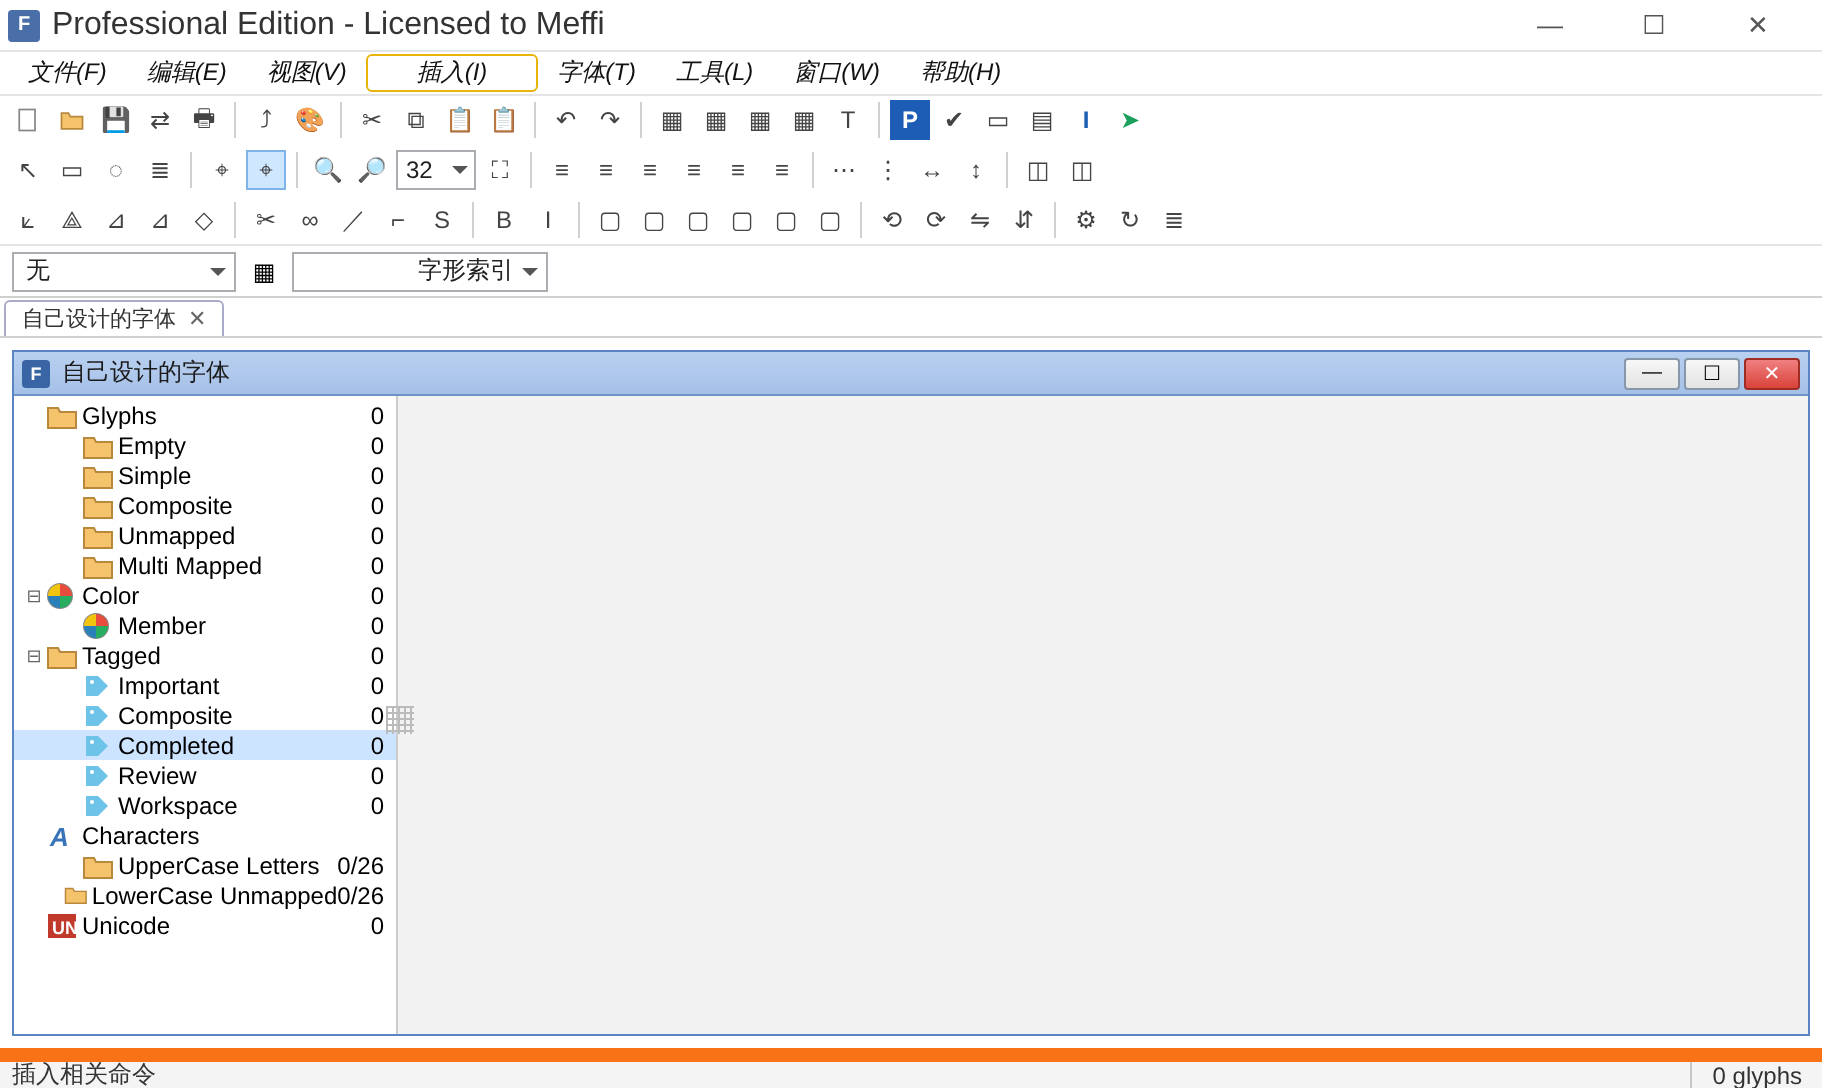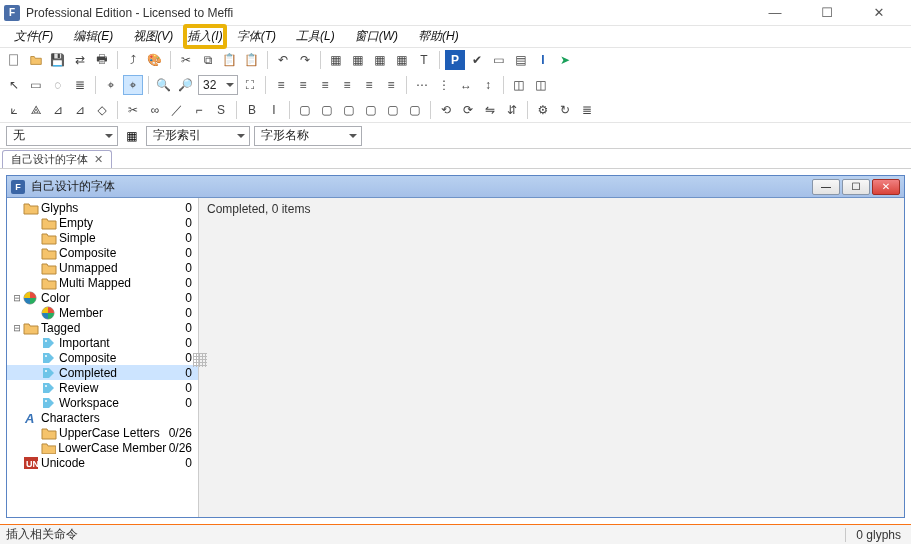--- a/index.html
+++ b/index.html
@@ -23,21 +23,21 @@
     padding: 0 4px;
   }
   .outer-titlebar .app-icon {
     width: 16px; height: 16px;
     background: #4a6ea8;
     border-radius: 2px;
     margin-right: 6px;
     display:inline-flex; align-items:center; justify-content:center;
     color:#fff; font-size:10px; font-weight:bold;
   }
-  .outer-titlebar .title { flex: 1; color: #333; font-size: 12px; }
+  .outer-titlebar .title { flex: 1; color: #333; font-size: 16px; }
   .outer-titlebar .win-controls { display: flex; gap: 12px; padding-right: 8px; }
   .outer-titlebar .win-btn {
     width: 40px; height: 20px; display:flex; align-items:center; justify-content:center;
     color: #555; cursor: pointer; font-size: 13px;
   }
 
   
   .menubar {
     height: 22px;
     display: flex;
@@ -45,23 +45,23 @@
     padding: 0 4px;
     border-bottom: 1px solid #e5e5e5;
     font-style: italic;
   }
   .menubar .menu-item {
     padding: 2px 10px;
     cursor: pointer;
     color: #111;
   }
   .menubar .menu-item.highlighted {
-    border: 4px solid #eab308;
+    border: 1px solid #eab308;
     border-radius: 3px;
-    padding: 0 0;
+    padding: 0 24px;
   }
 
   
   .toolbar-area { border-bottom: 1px solid #e5e5e5; }
   .toolbar-row {
     height: 24px;
     display: flex;
     align-items: center;
     padding: 1px 4px;
     gap: 2px;
@@ -110,21 +110,21 @@
     height: 20px;
     border: 1px solid #abadb3;
     background: #fff;
     display: inline-flex;
     align-items: center;
     padding: 0 16px 0 6px;
     position: relative;
     color: #222;
   }
   .filter-combo.c1 { width: 112px; }
-  .filter-combo.c2 { width: 104px; }
+  .filter-combo.c2 { width: 128px; justify-content: flex-end; }
   .filter-combo.c3 { width: 108px; }
   .filter-combo::after {
     content: ""; position:absolute; right:4px; top:7px;
     border: 4px solid transparent; border-top-color:#555;
   }
   .small-icon-btn {
     width:20px; height:20px;
     display:inline-flex; align-items:center; justify-content:center;
     border:1px solid transparent; cursor:pointer;
   }
@@ -248,21 +248,21 @@
     left:-6px; top:155px;
     width:14px; height:14px;
     background:
       repeating-linear-gradient(#bbb 0 1px, transparent 1px 3px),
       repeating-linear-gradient(90deg, #bbb 0 1px, transparent 1px 3px);
   }
 
   
   .statusbar {
     height: 20px;
-    border-top: 1px solid #f97316;
+    border-top: 7px solid #f97316;
     background: #f4f4f4;
     display: flex;
     align-items: center;
     font-size: 12px;
     color: #333;
   }
   .statusbar .st-left { flex: 1; padding: 0 6px; }
   .statusbar .st-sep  { width:1px; height:14px; background:#c8c8c8; }
   .statusbar .st-right { padding: 0 10px; }
 </style>
@@ -399,23 +399,20 @@
 </div>
 
 <div class="filter-row">
   <div class="filter-combo c1">
       <span>无</span>
     </div>
   <span class="small-icon-btn">▦</span>
   <div class="filter-combo c2">
       <span data:bind="filters.f2">字形索引</span>
     </div>
-  <div class="filter-combo c3">
-      <span>字形名称</span>
-    </div>
 </div>
 
 <div class="tab-strip">
   <div class="tab">
     <span>自己设计的字体</span>
     <span class="tab-close">✕</span>
   </div>
 </div>
 
 <div class="client">
@@ -621,39 +618,38 @@
             <span class="count">0/26</span>
           </div>
           <div class="tree-row">
             <span class="indent" style="width:22px"></span>
             <span class="expander"></span>
             <span class="t-icon">
               <svg viewBox="0 0 16 14">
                 <path class="folder" d="M1 3h5l1 2h8v8H1z"></path>
               </svg>
             </span>
-            <span class="label">LowerCase Member</span>
+            <span class="label">LowerCase Unmapped</span>
             <span class="count">0/26</span>
           </div>
           <div class="tree-row">
             <span class="indent" style="width:4px"></span>
             <span class="expander"></span>
             <span class="t-icon">
               <svg viewBox="0 0 16 14">
                 <rect x="1" y="1" width="14" height="12" fill="#c0392b"></rect>
                 <text x="3" y="11" font-size="9" fill="#fff" font-weight="bold">UN</text>
               </svg>
             </span>
             <span class="label">Unicode</span>
             <span class="count">0</span>
           </div>
         </div>
       <div class="content-panel">
         <div class="grid-preview"></div>
-        <div class="content-header">Completed, 0 items</div>
       </div>
     </div>
   </div>
 </div>
 
 <div class="statusbar">
   <div class="st-left">插入相关命令</div>
   <div class="st-sep"></div>
   <div class="st-right">0 glyphs</div>
 </div>

